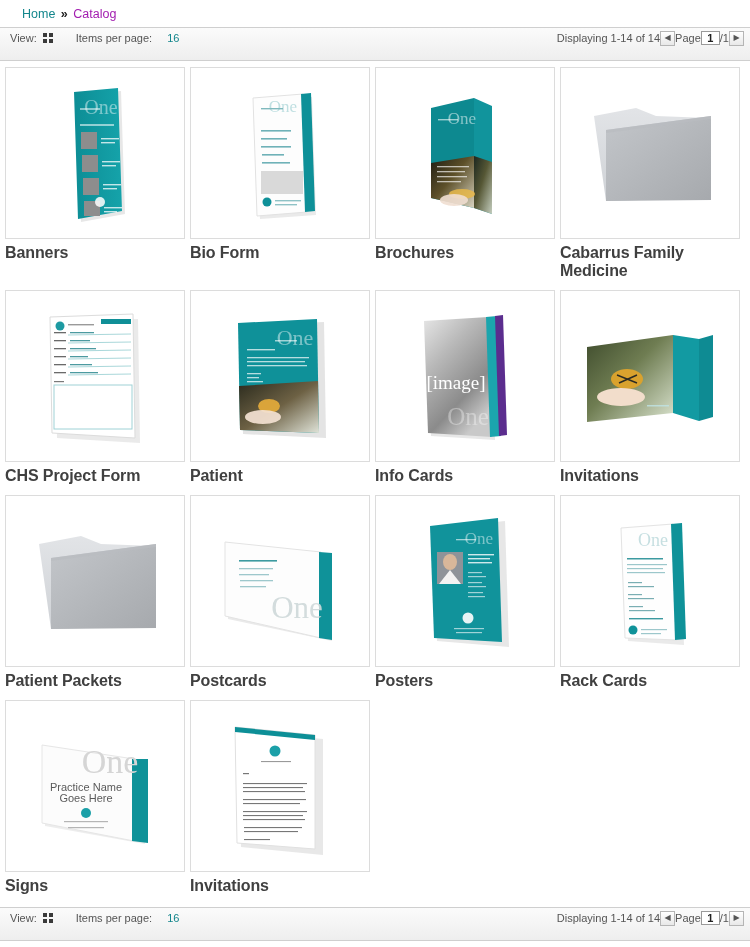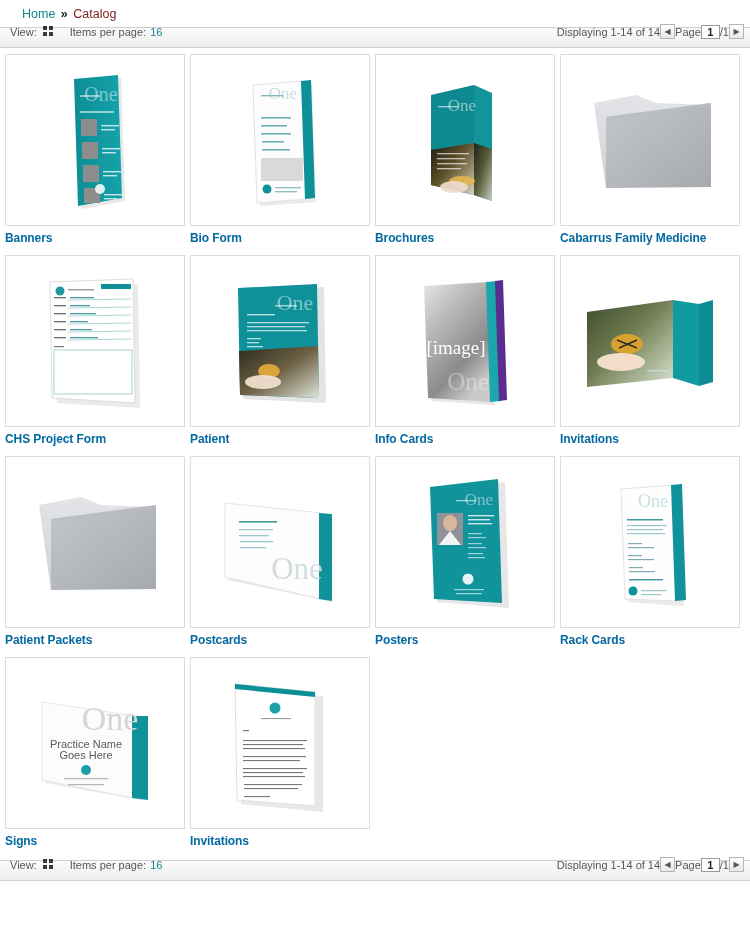--- a/index.html
+++ b/index.html
@@ -25,25 +25,25 @@
   }
   .breadcrumb a {
     color: #13868c;
     text-decoration: none;
   }
   .breadcrumb .sep {
     color: #222;
     font-weight: bold;
     margin: 0 2px;
   }
-  .breadcrumb .current { color: #7f1d1d; }
+  .breadcrumb .current { color: #a21caf; }
 
   
   .toolbar {
-    height: 21px;
+    height: 34px;
     box-sizing: border-box;
     background: linear-gradient(to bottom, #fbfbfb 0%, #eeeeee 100%);
     border-top: 1px solid #cfcfcf;
     border-bottom: 1px solid #cfcfcf;
     display: flex;
     align-items: center;
     padding: 0 6px 12px 10px;
     font-size: 11px;
     color: #555;
   }
@@ -52,21 +52,21 @@
     align-items: center;
     gap: 6px;
   }
   .toolbar-right {
     margin-left: auto;
     display: flex;
     align-items: center;
   }
   .tb-label { color: #555; }
   .tb-value { color: #13868c; }
-  .items-per-page { margin-left: 10px; display:flex; gap:4px; align-items:flex-end;}
+  .items-per-page { margin-left: 16px; display:flex; gap:15px; align-items:flex-end;}
 
   .grid-view-icon {
     display: inline-block;
     width: 11px;
     height: 11px;
     position: relative;
   }
   .grid-view-icon i {
     position: absolute;
     width: 4px;
@@ -125,23 +125,23 @@
     background: #ffffff;
     box-sizing: border-box;
     display: flex;
     align-items: center;
     justify-content: center;
     overflow: hidden;
   }
   .cell-label {
     display: block;
     margin-top: 5px;
-    font-size: 12px;
+    font-size: 16px;
     font-weight: bold;
-    color: #0369a1;
+    color: #404040;
     text-decoration: none;
     letter-spacing: -0.1px;
   }
 
   svg.art { display:block; }
 
   .bottom-toolbar-wrap { margin-top: 2px; }
 </style>
 </head>
 <body>

